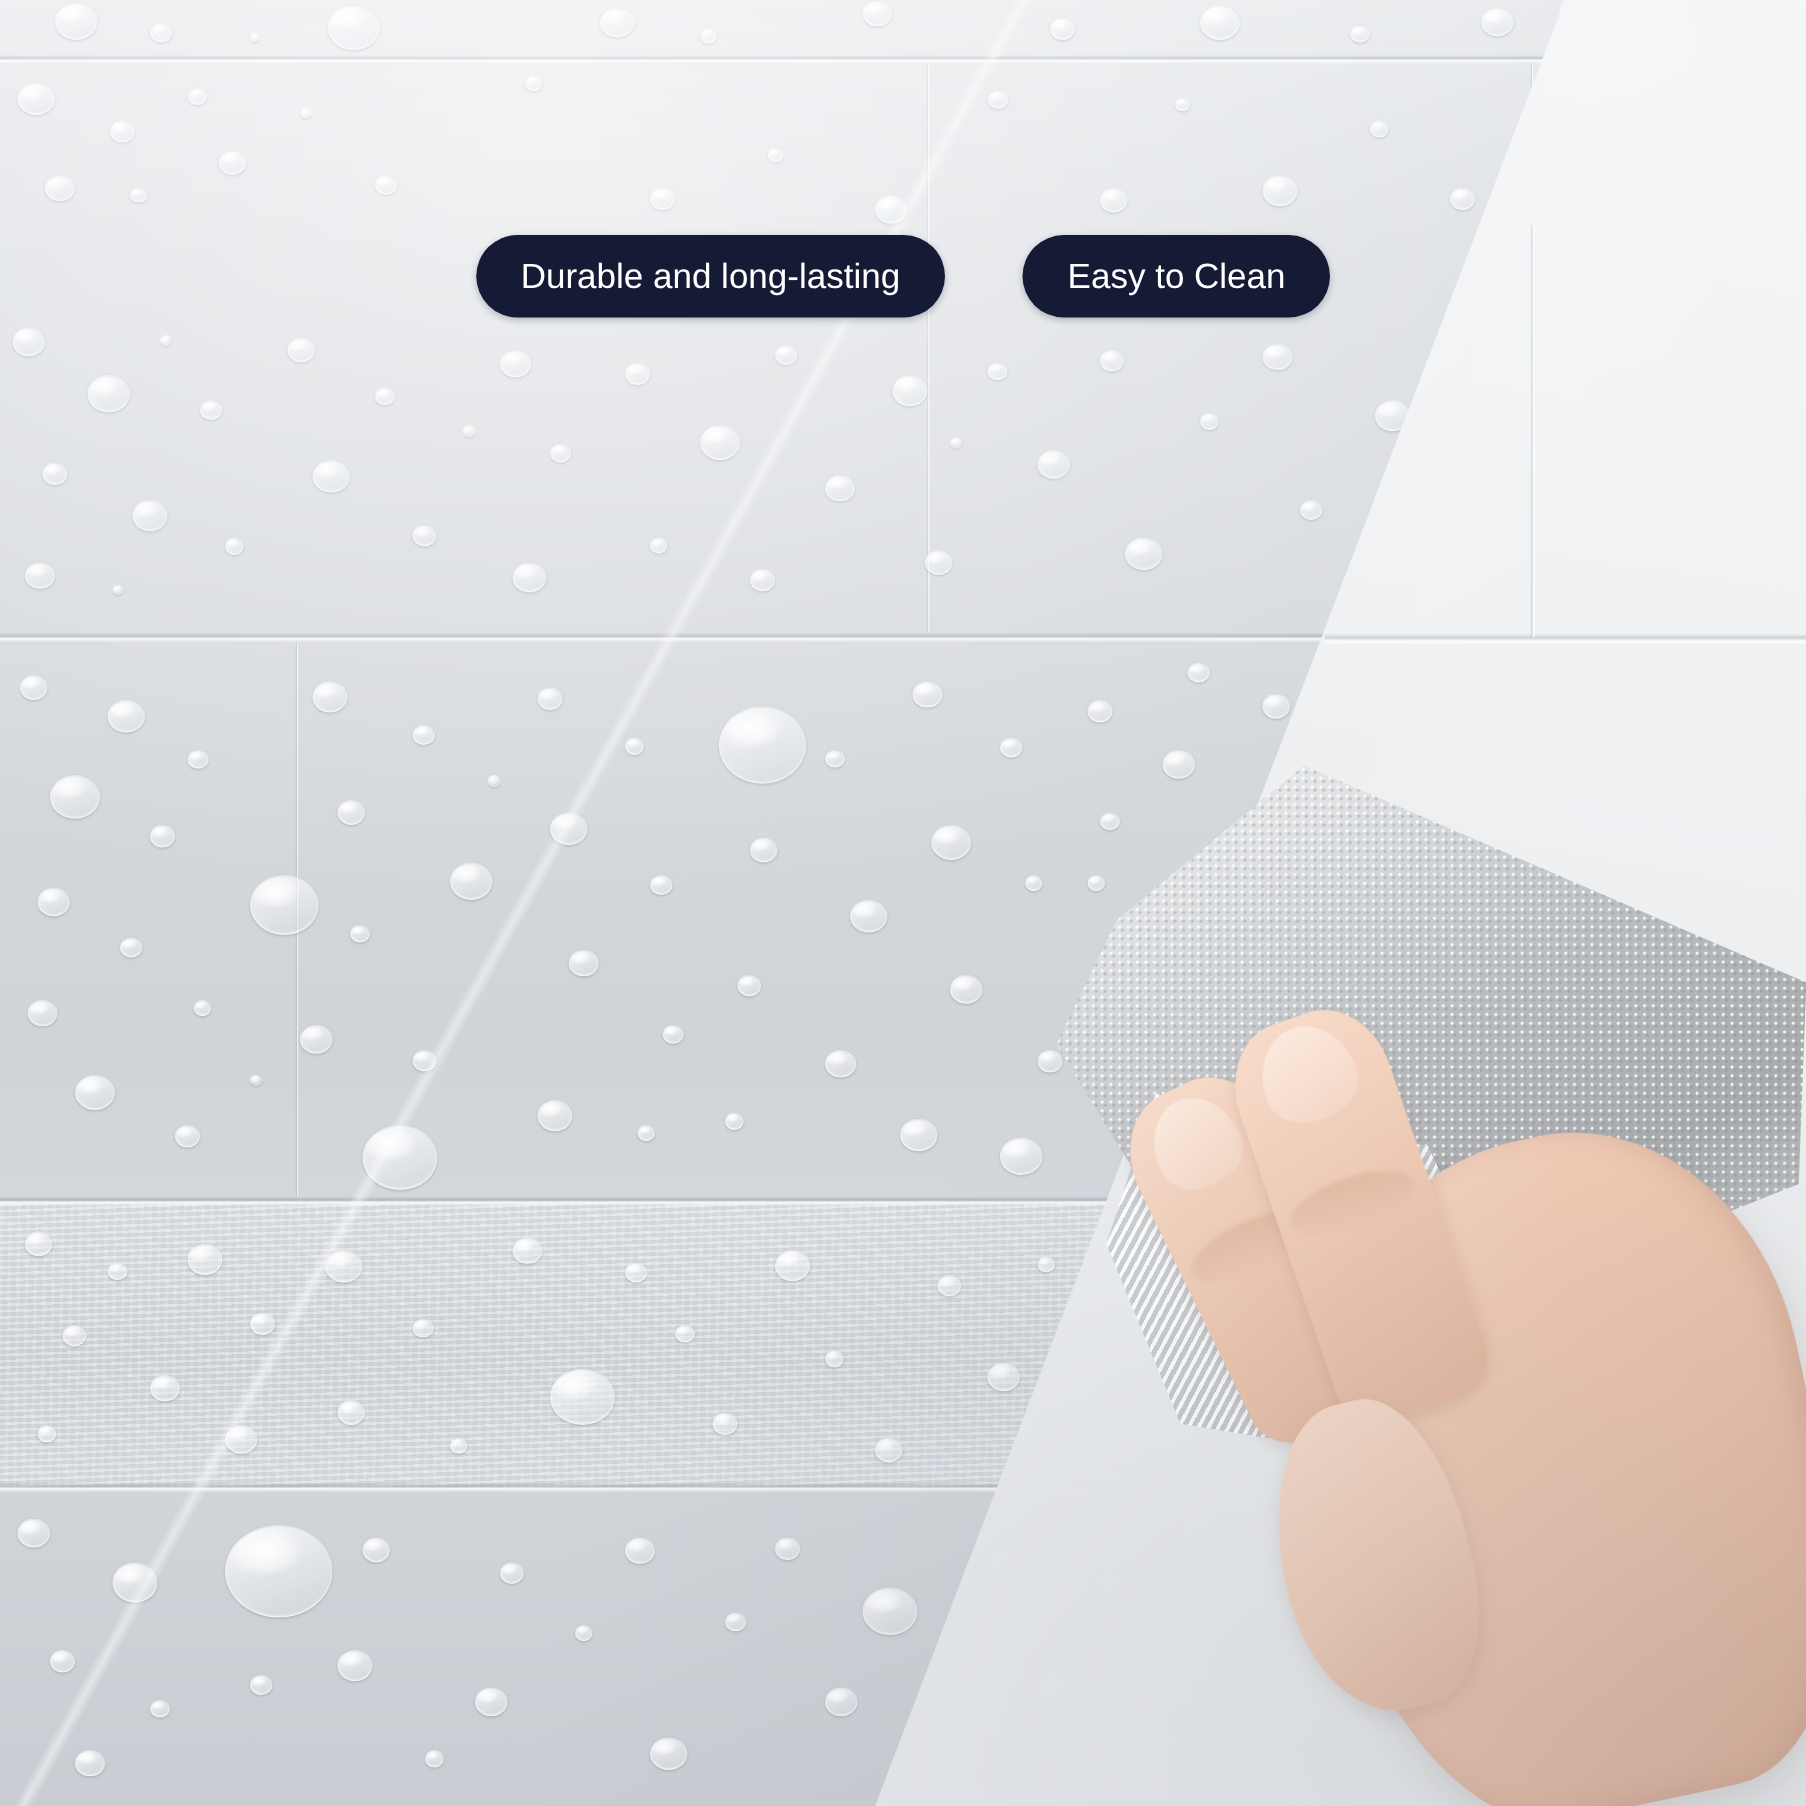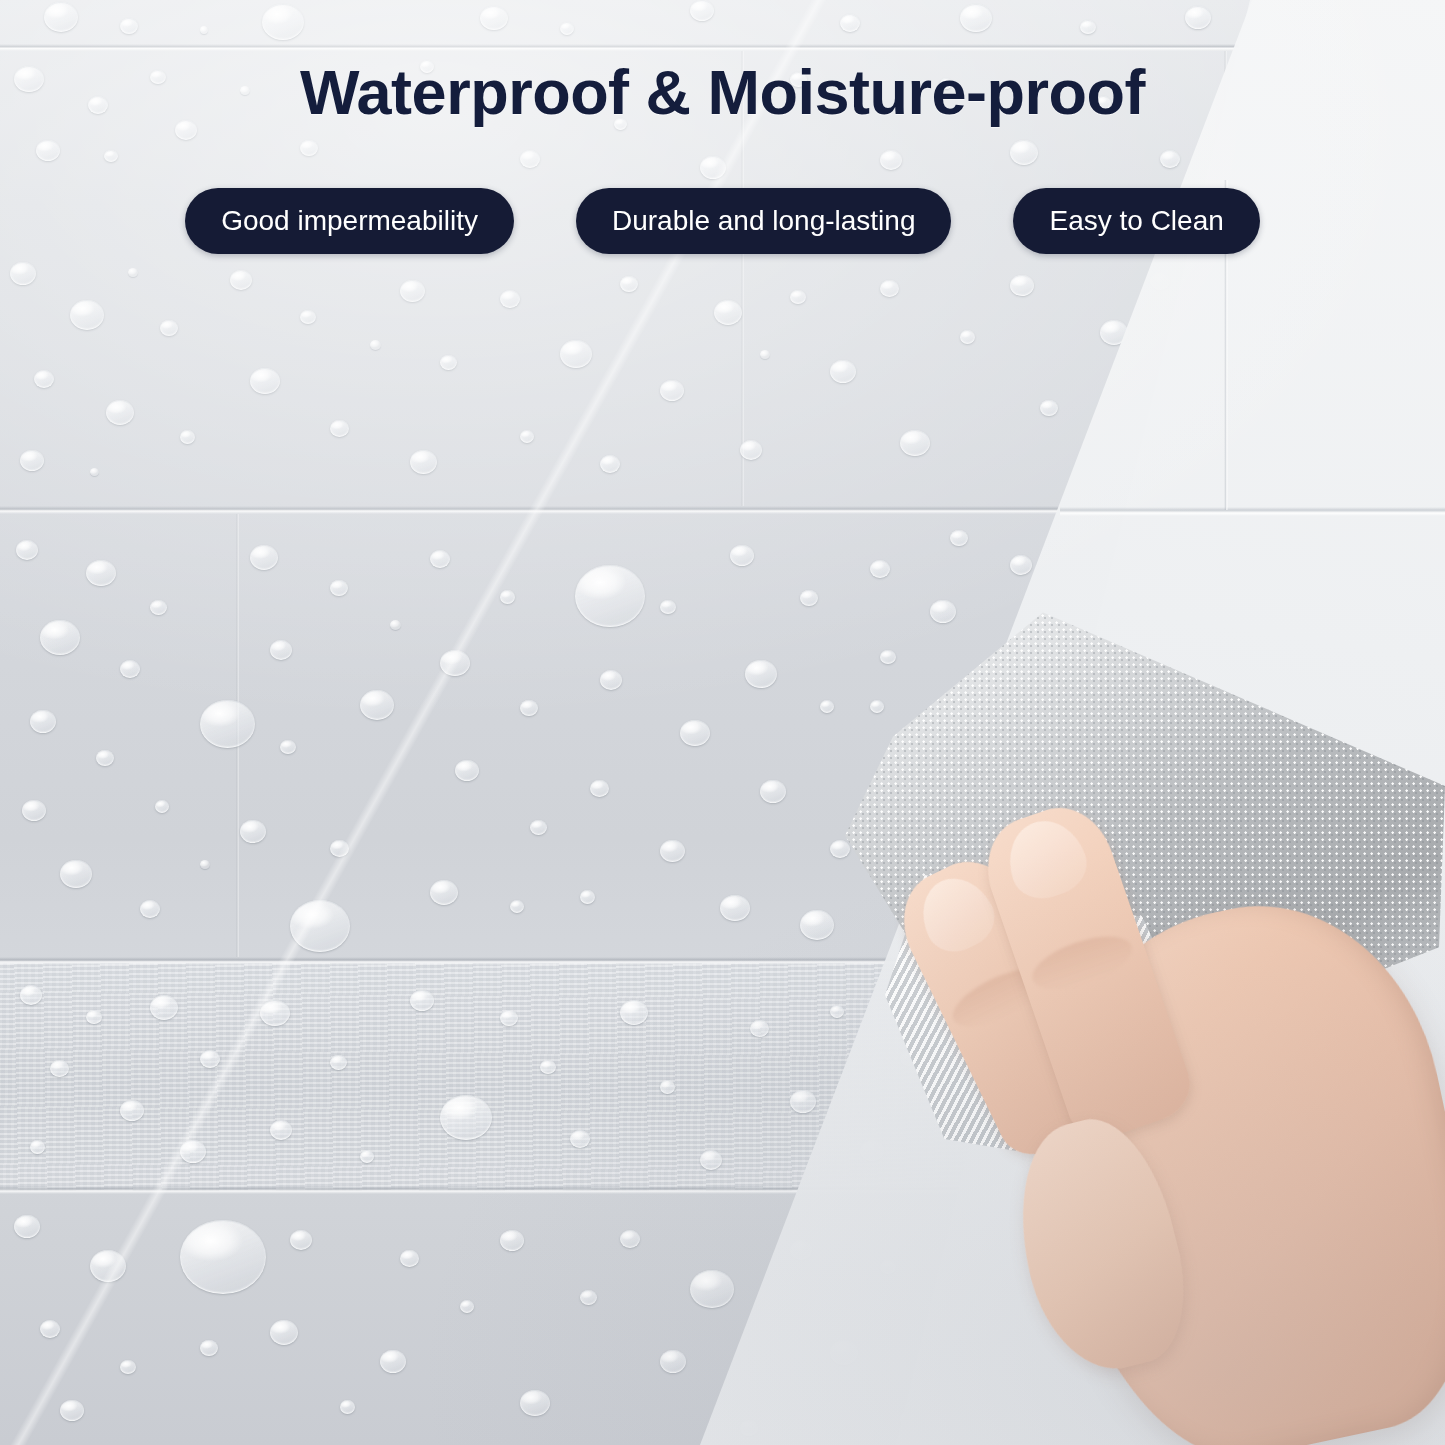--- a/index.html
+++ b/index.html
@@ -359,26 +359,22 @@
     </div>
     <div class="finger f2">
       <div class="nail" style="left:24px;top:8px;width:76px;height:76px;"></div>
       <div class="knuckle" style="left:10px;top:135px;width:104px;height:42px;"></div>
     </div>
     <div class="thumb"></div>
   </div>
 
   <div class="wall-sheen"></div>
 
-  <div class="title">Waterproof &amp; Moisture-proof</div>
 
   <div class="pill-row">
-    <div class="pill">
-      <span>Good impermeability</span>
-    </div>
     <div class="pill">
       <span>Durable and long-lasting</span>
     </div>
     <div class="pill">
       <span>Easy to Clean</span>
     </div>
   </div>
 
 </div>
 

